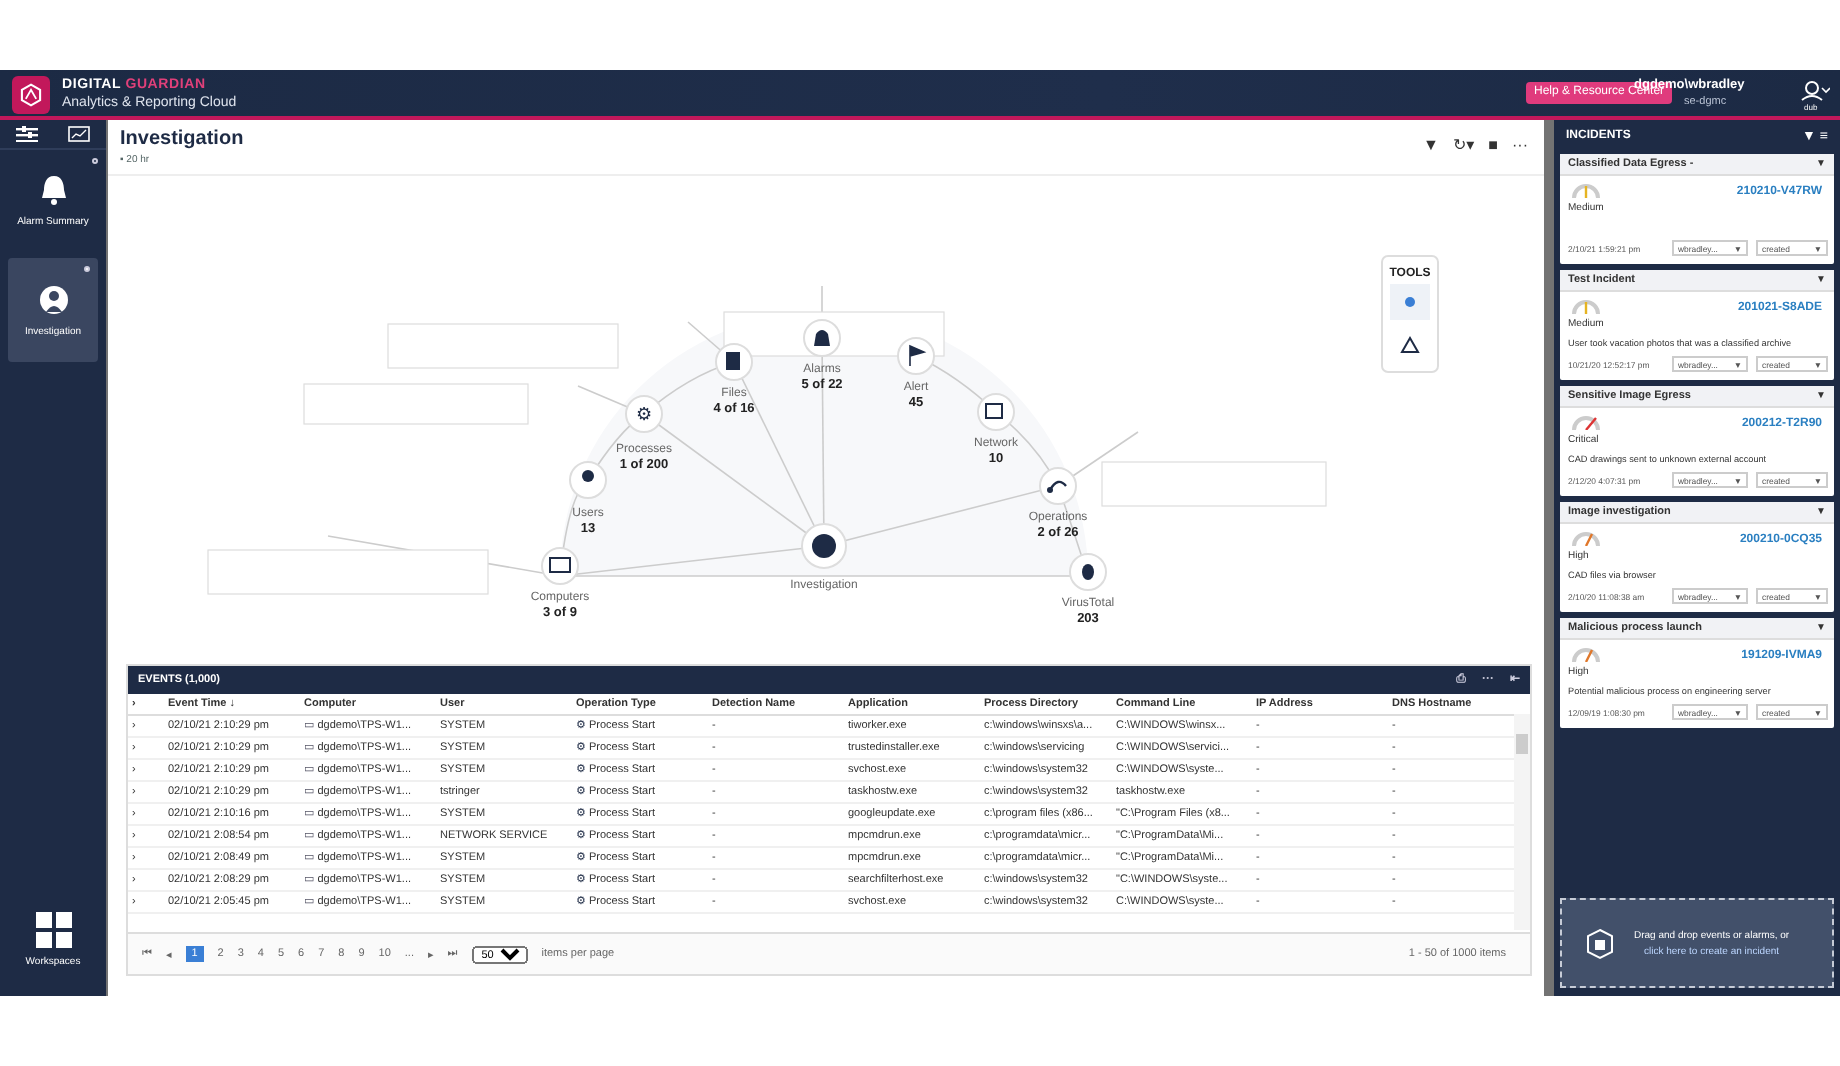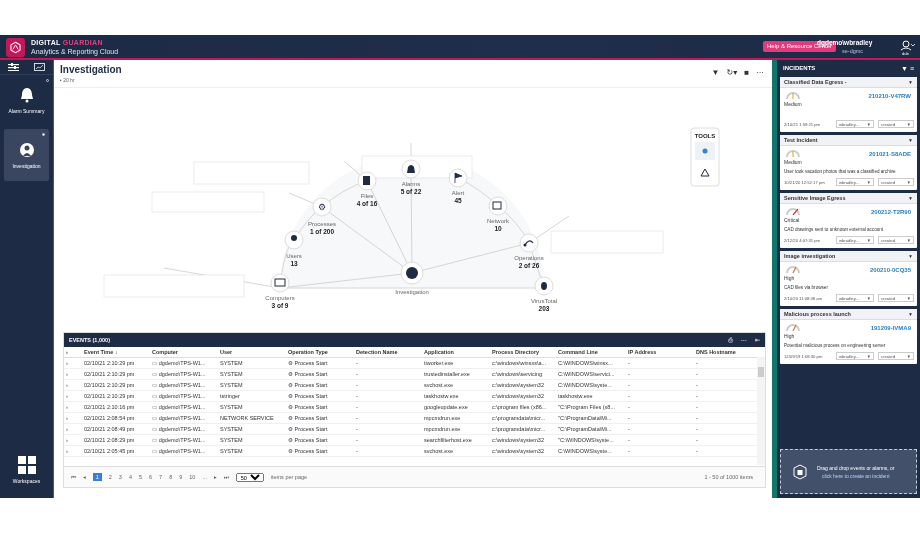--- a/index.html
+++ b/index.html
@@ -1,17 +1,17 @@
 <!DOCTYPE html>
 <html><head>
 <meta charset="utf-8">
 <style>
 *{box-sizing:border-box;margin:0;padding:0}
 html,body{width:920px;height:533px;background:#fff;font-family:"Liberation Sans",sans-serif;overflow:hidden;position:relative}
-.app{position:absolute;left:0;top:35px;width:788px;height:463px;background:#0f766e}
+.app{position:absolute;left:0;top:35px;width:788px;height:463px;background:#737373}
 .topbar{position:absolute;left:0;top:0;width:920px;height:25px;background:linear-gradient(90deg,#1c2a44 0%,#1f2e4b 60%,#1c2a44 100%);border-bottom:2px solid #c2185b}
 .logo-box{position:absolute;left:6px;top:3px;width:19px;height:19px;border-radius:3px;background:#c2185b;display:flex;align-items:center;justify-content:center}
 .logo-box svg{width:13px;height:13px}
 .brand1{position:absolute;left:31px;top:4px;font-size:7px;font-weight:bold;color:#fff;letter-spacing:.3px}
 .brand1 .g{color:#e0407a}
 .brand2{position:absolute;left:31px;top:13px;font-size:7px;color:#dfe4ee}
 .help-btn{position:absolute;left:763px;top:6px;height:11px;padding:0 4px;background:#e03b7d;color:#fff;font-size:6px;line-height:11px;border-radius:2px}
 .user{position:absolute;left:817px;top:4px;font-size:6.5px;font-weight:bold;color:#fff}
 .user-sub{position:absolute;left:842px;top:13px;font-size:5.5px;color:#b8c1d3}
 .user-icon{position:absolute;left:899px;top:4px;width:16px;height:17px}

